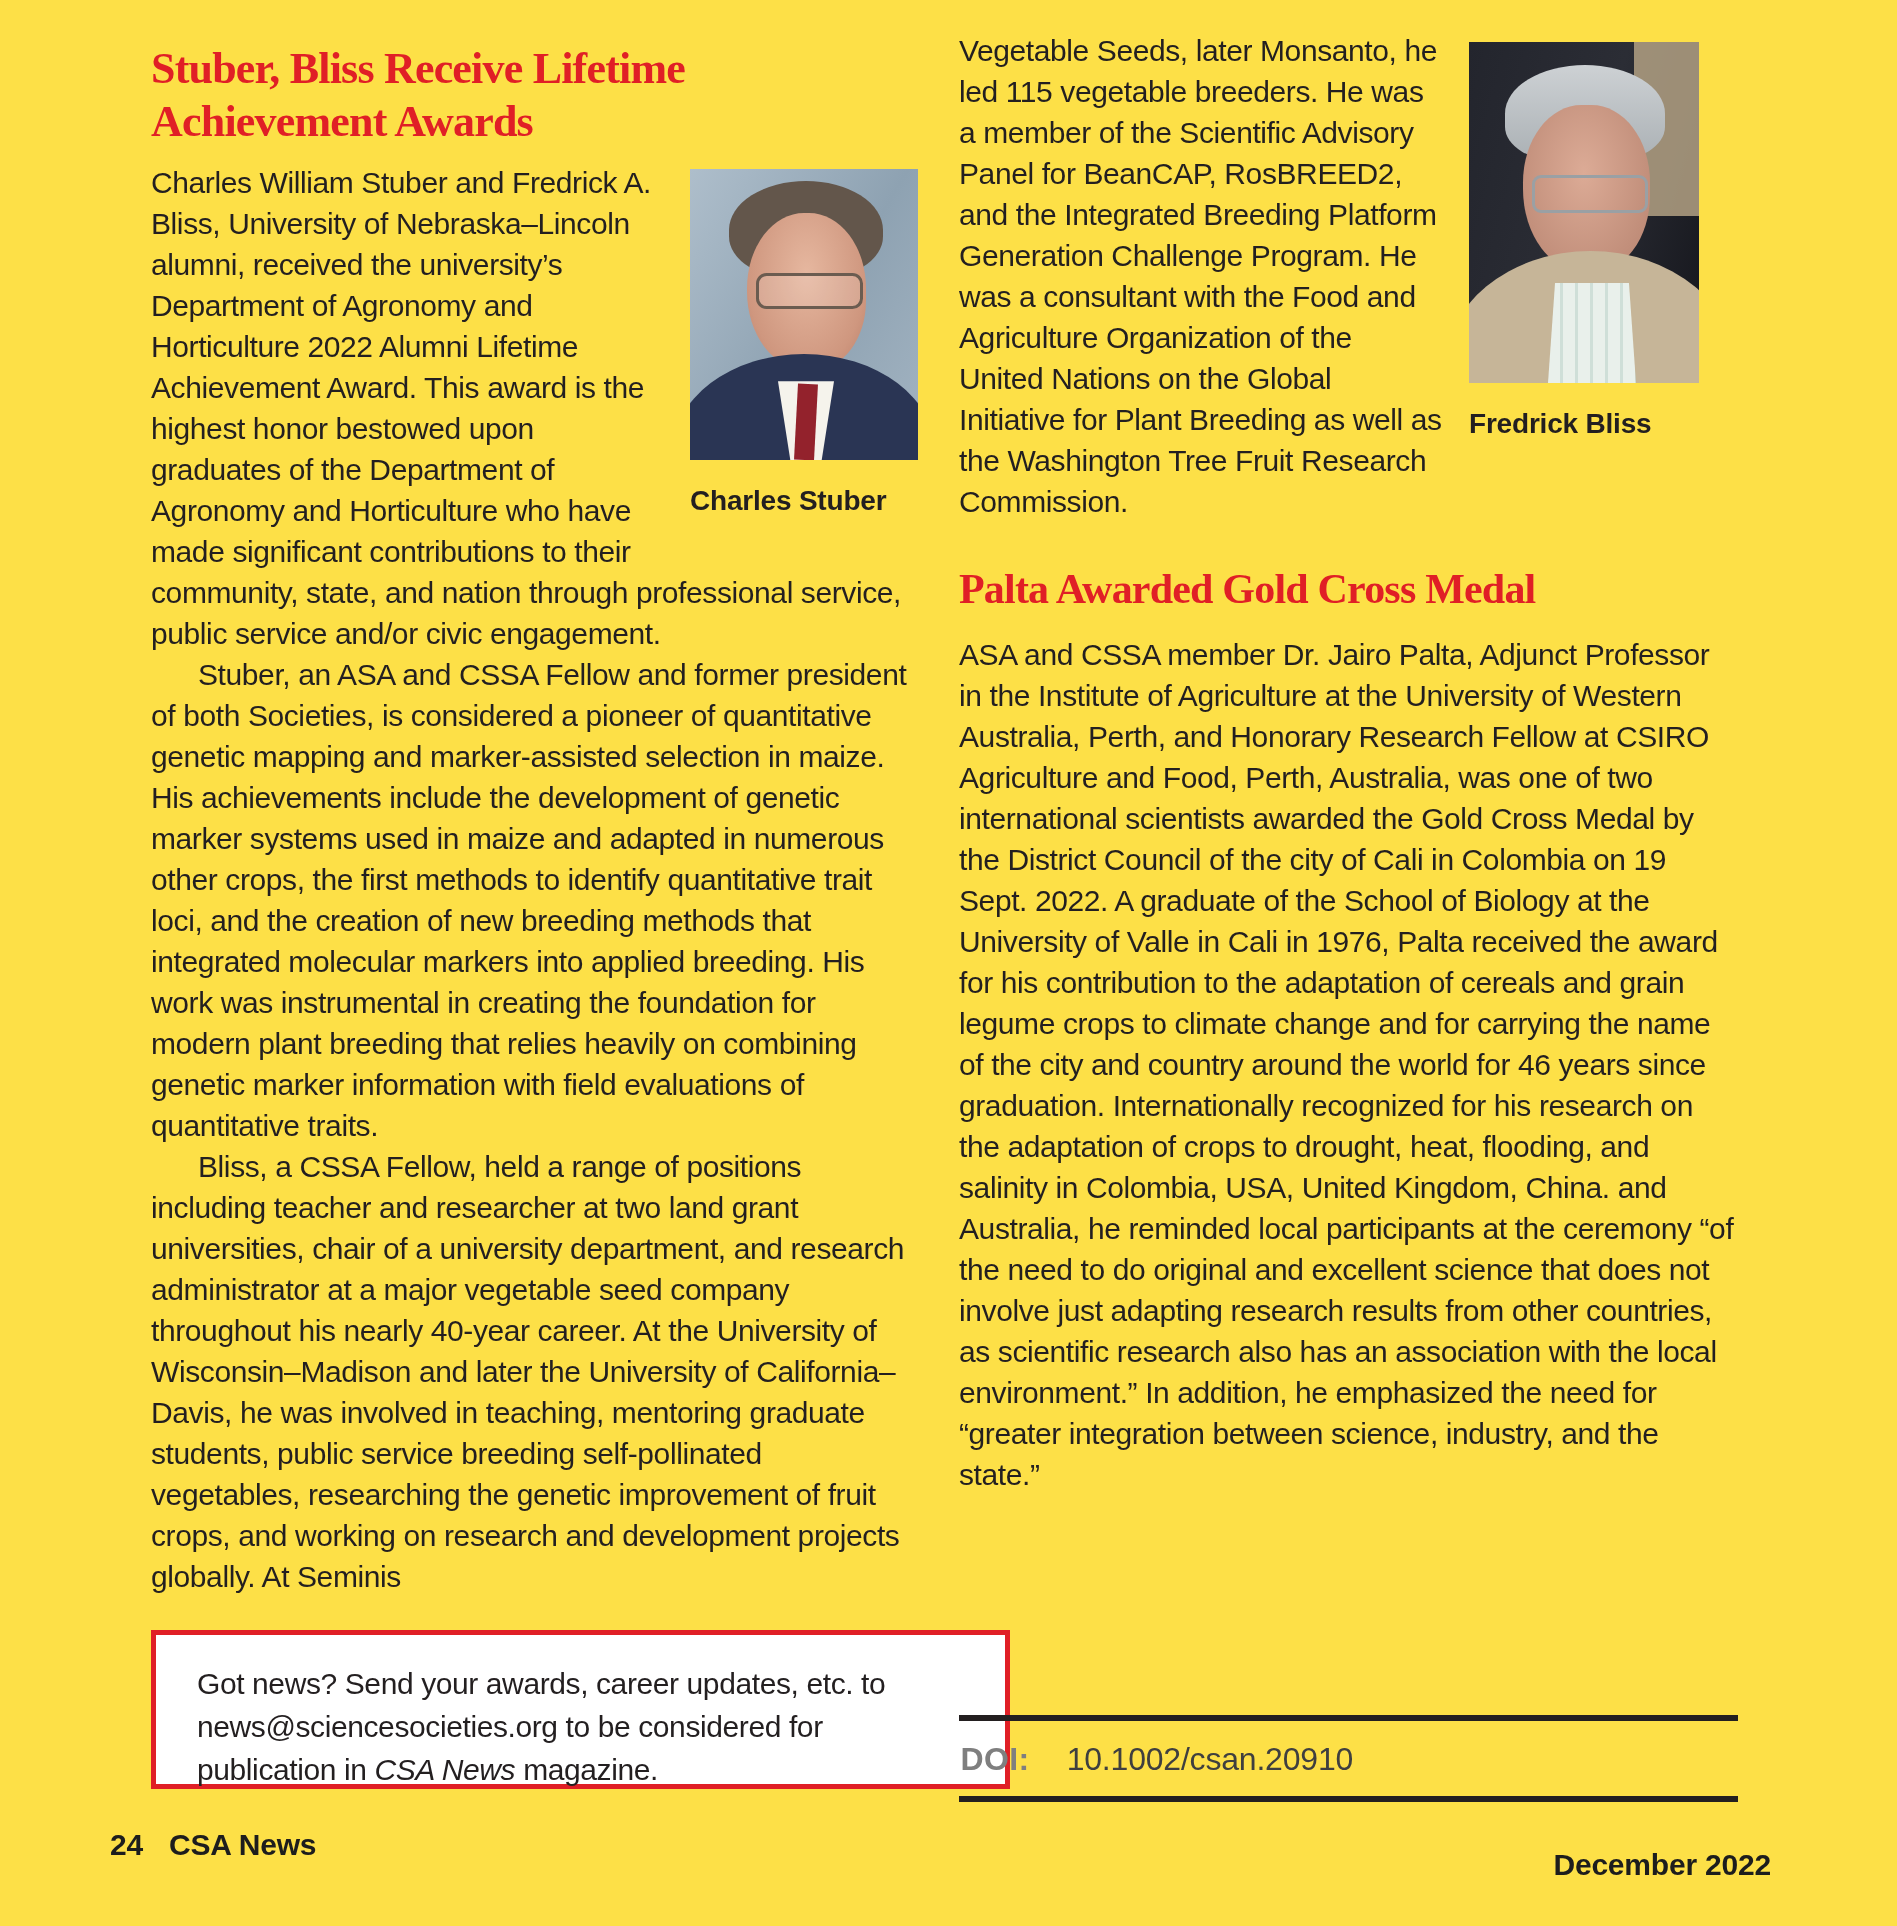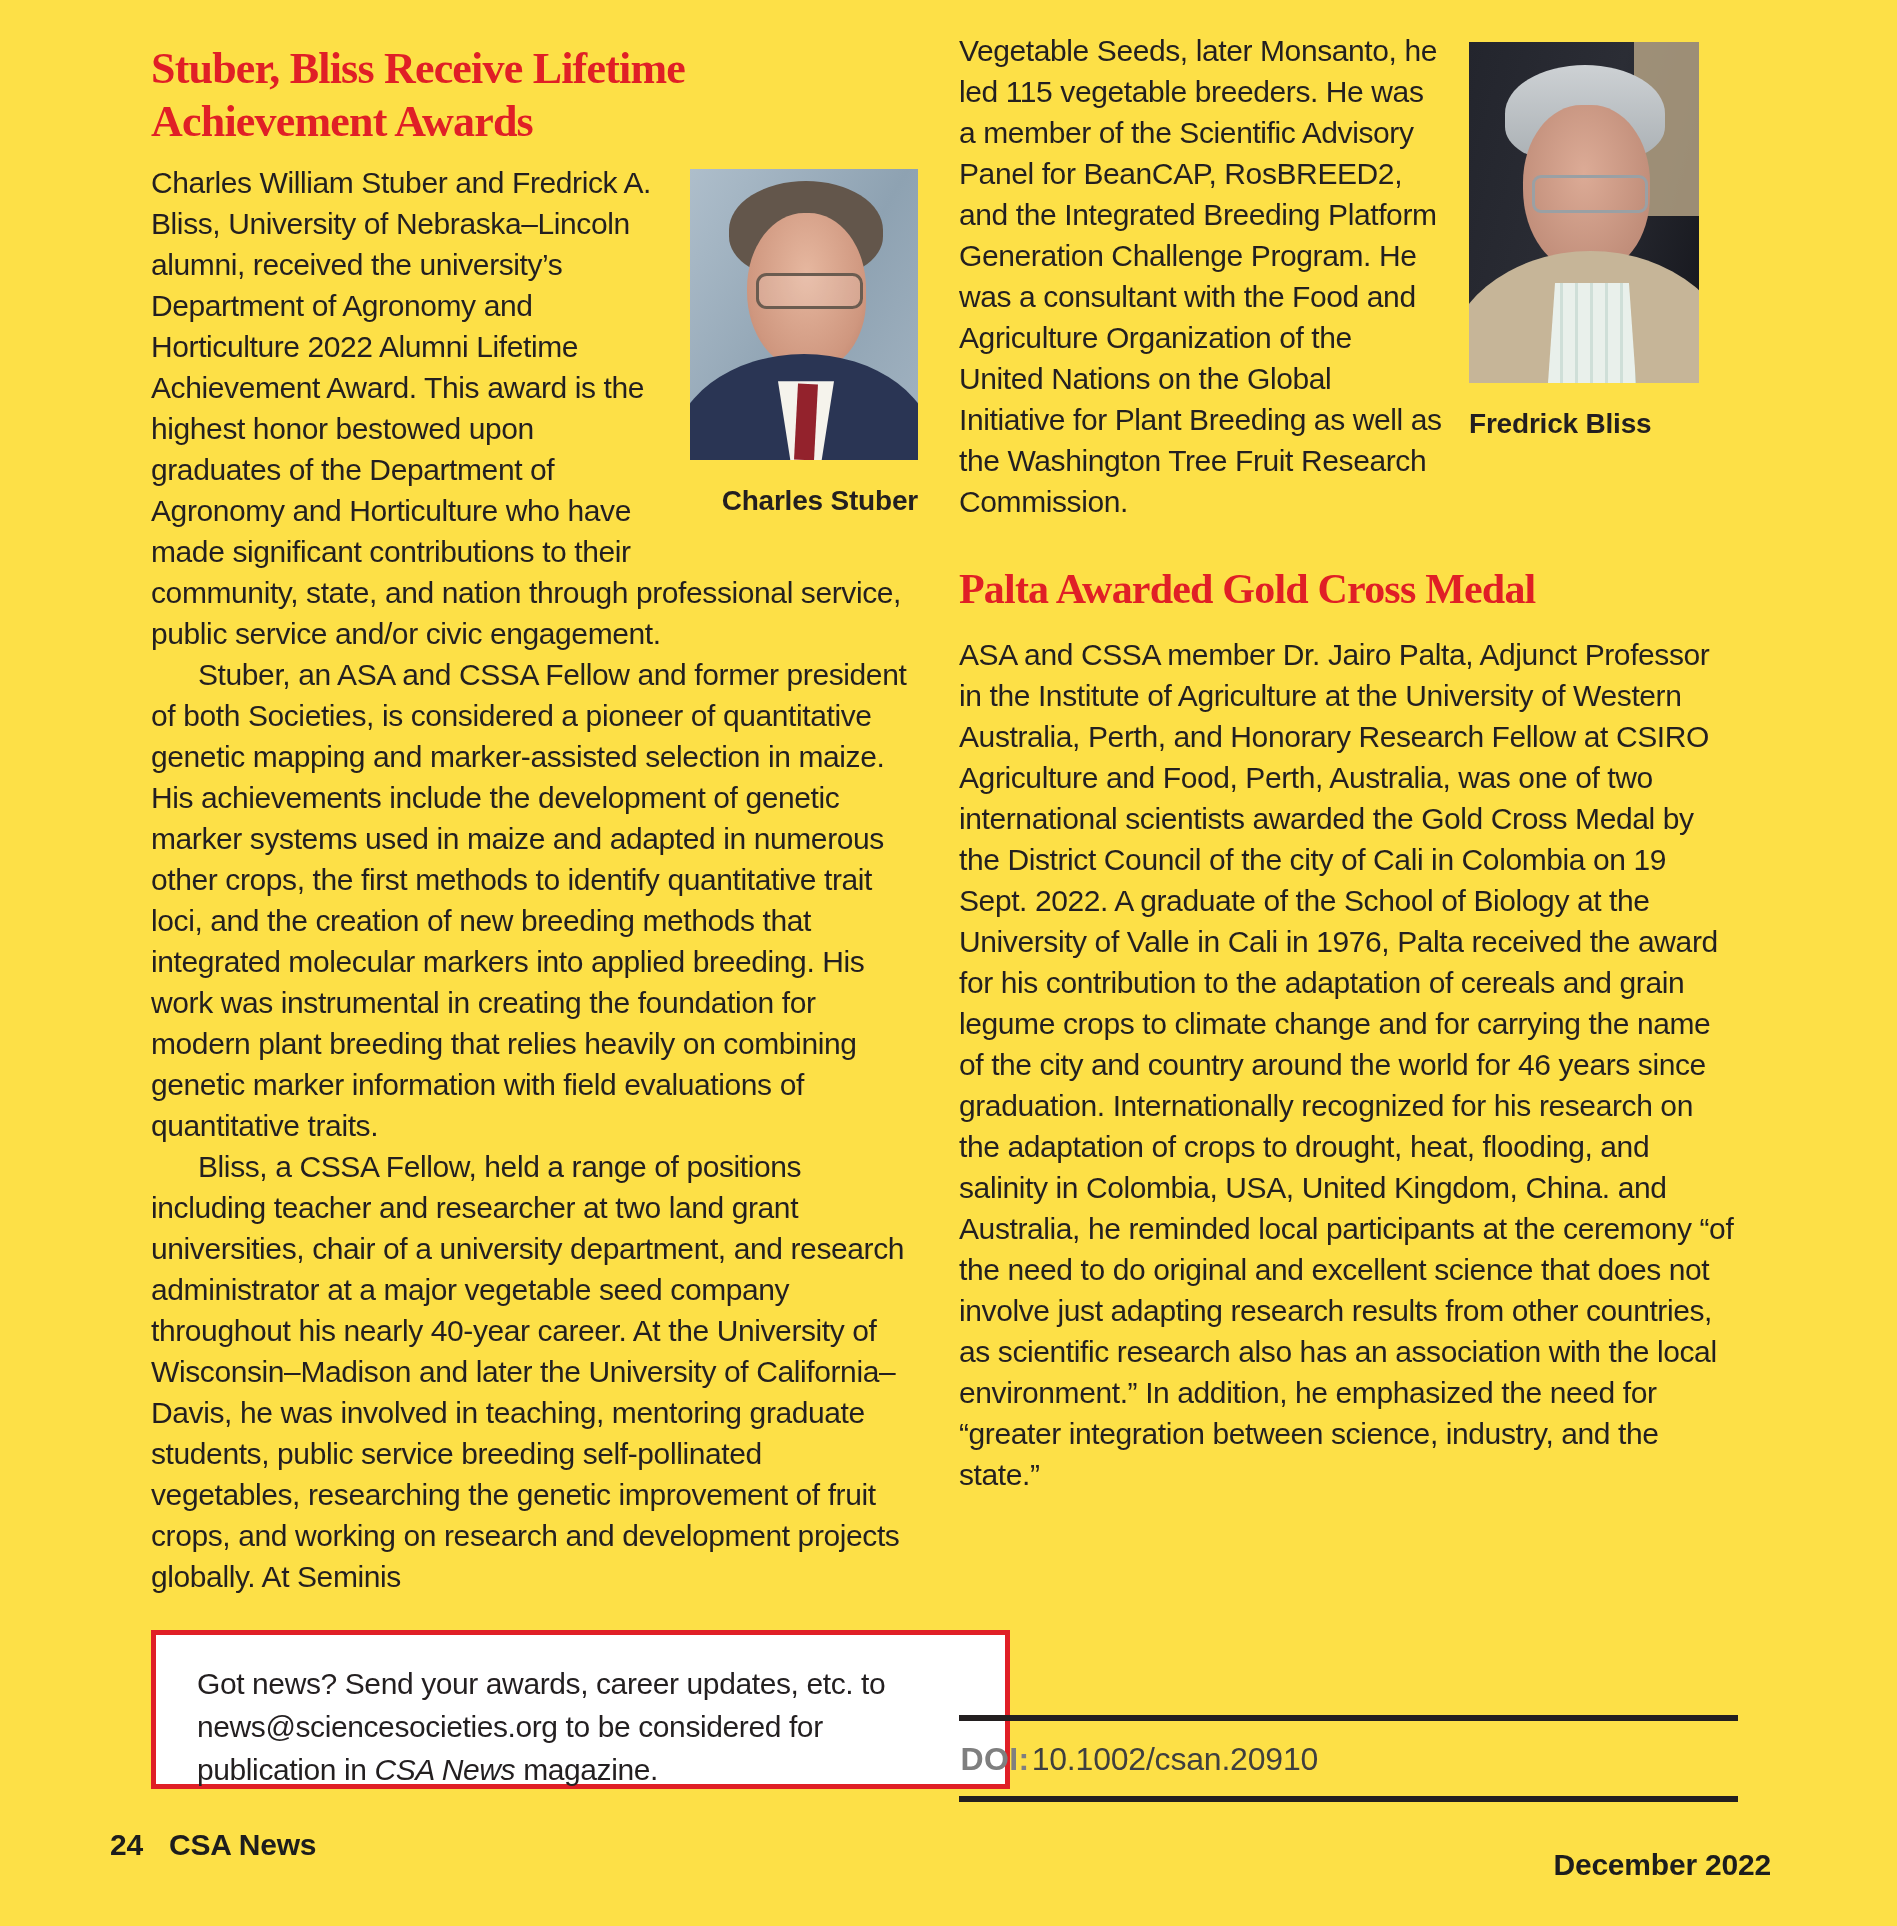--- a/index.html
+++ b/index.html
@@ -23,21 +23,21 @@
   h2{font-size:42px;line-height:50px;margin:42px 0 19.6px 0;}
 
   p.body-text{
     margin:0;font-size:30px;line-height:41px;letter-spacing:-0.4px;
     color:#231f20;text-align:left;
   }
   p.indent{text-indent:47px;}
 
   
   .figure{float:right;display:block;}
-  .fig-stuber{width:228px;margin:7.6px 0 13.6px 26px;text-align:right;}
+  .fig-stuber{width:228px;margin:7.6px 0 13.6px 26px;}
   .fig-bliss{width:269px;margin:12px 0 10.6px 27px;}
   .fig-palta{width:230px;margin:9px 0 12px 27px;}
   .photo{display:block;position:relative;overflow:hidden;}
   .photo span{display:block;position:absolute;}
   .figcap{
     display:block;font-weight:700;font-size:28px;line-height:33px;
     margin-top:24px;color:#231f20;letter-spacing:-0.2px;text-indent:0;
   }
 
   
@@ -74,21 +74,21 @@
     box-sizing:border-box;border:5.3px solid #e01f26;background:#fff;
     padding:27px 44px 0 41px;
     font-size:30px;line-height:43px;letter-spacing:-0.4px;color:#231f20;
   }
   .news-box .mag-italic{font-style:italic;}
 
   
   .doi-block{position:absolute;left:959px;top:1715px;width:779px;}
   .rule{height:6px;background:#231f20;}
   .doi-row{padding:19.6px 0 18px 1.5px;font-size:32px;letter-spacing:-0.2px;}
-  .doi-label{font-weight:700;color:#7f7f7f;margin-right:2px;letter-spacing:0.4px;}
+  .doi-label{font-weight:700;color:#7f7f7f;margin-right:37px;letter-spacing:0.4px;}
   .doi-value{color:#3f3f3f;}
 
   
   .footer-left{position:absolute;left:110px;top:1828px;font-size:30px;font-weight:700;color:#1d1d1d;letter-spacing:-0.2px;}
   .footer-left .mag-name{margin-left:26px;}
   .footer-right{position:absolute;right:127px;top:1828px;font-size:30px;font-weight:700;color:#1d1d1d;letter-spacing:-0.2px;margin-top:20px;}
 </style>
 </head>
 <body>
 

